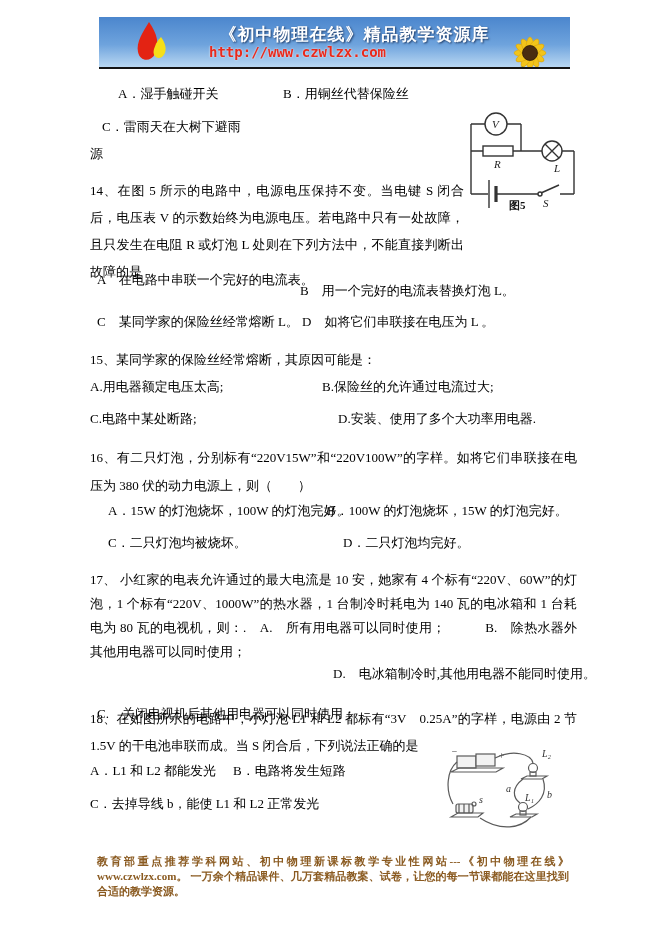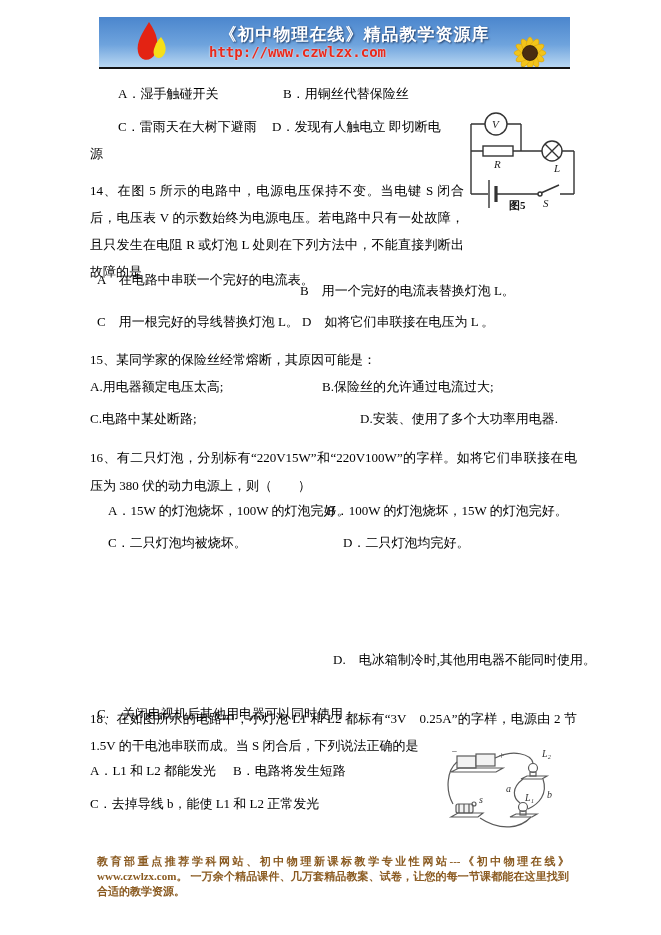--- a/index.html
+++ b/index.html
@@ -15,33 +15,33 @@
   #banner-title{position:absolute;left:110px;right:70px;top:6px;text-align:center;
           font-family:"Liberation Sans","DejaVu Sans",sans-serif;font-weight:bold;
           font-size:17px;color:#ffffff;letter-spacing:1px;white-space:nowrap;
           text-shadow:1px 1px 2px #1d3a66;}
   #banner-url{position:absolute;left:110px;right:70px;top:27px;text-align:left;
           font-family:"DejaVu Sans Mono","Liberation Mono",monospace;font-weight:bold;
           font-size:14px;color:#e8291c;white-space:nowrap;text-shadow:0 0 2px #f8f8f8;}
   #sunflower{position:absolute;right:14px;top:10px;}
   
   #prev-a{left:118px;top:86px;}   #prev-b{left:283px;top:86px;}
-  #prev-c{left:118px;top:119px;}  #prev-d{left:272px;top:119px;}
+  #prev-c{left:102px;top:119px;}  #prev-d{left:272px;top:119px;}
   #prev-overflow{left:90px;top:146px;}
   #q14-stem{left:90px;top:177px;width:374px;line-height:27px;}
   #q14-a{left:97px;top:272px;}  #q14-b{left:300px;top:283px;}
   #q14-c{left:97px;top:314px;}  #q14-d{left:302px;top:314px;}
   #q15-stem{left:90px;top:347px;width:487px;line-height:26px;}
   #q15-a{left:90px;top:379px;}  #q15-b{left:322px;top:379px;}
-  #q15-c{left:90px;top:411px;}  #q15-d{left:338px;top:411px;margin-left:22px;}
+  #q15-c{left:90px;top:411px;}  #q15-d{left:338px;top:411px;}
   #q16-stem{left:90px;top:444px;width:487px;line-height:28px;}
   #q16-a{left:108px;top:503px;} #q16-b{left:327px;top:503px;}
   #q16-c{left:108px;top:535px;} #q16-d{left:343px;top:535px;}
   #q17-stem{left:90px;top:568px;width:487px;line-height:24px;}
-  #q17-c{left:97px;top:706px;}  #q17-d{left:333px;top:652px;}
+  #q17-c{left:97px;top:706px;}  #q17-d{left:333px;top:666px;}
   #q18-stem{left:90px;top:705px;width:487px;line-height:27px;}
   #q18-a{left:90px;top:763px;}  #q18-b{left:233px;top:763px;}
   #q18-c{left:90px;top:796px;}
   
   #figure5{position:absolute;left:459px;top:110px;}
   #figure18{position:absolute;left:443px;top:746px;}
   .figline{stroke:#333;stroke-width:1.4;fill:none;}
   .figfill{stroke:#333;stroke-width:1.4;fill:#ffffff;}
   .figtext{font-family:"Liberation Serif",serif;font-size:11px;fill:#222;font-style:italic;}
   .figcap{font-family:"Liberation Serif",serif;font-size:11px;fill:#111;font-weight:bold;font-style:normal;}
@@ -76,27 +76,26 @@
         </g>
         <circle r="7.5" fill="#4a2c10" stroke="#2e1a08" stroke-width="0.8"></circle>
         <ellipse cx="-16" cy="12" rx="6" ry="2.5" fill="#4d7a28" transform="rotate(-20)"></ellipse>
       </g>
     </svg>
   </div>
 
   <span class="t" id="prev-a">A．湿手触碰开关</span>
   <span class="t" id="prev-b">B．用铜丝代替保险丝</span>
   <span class="t" id="prev-c">C．雷雨天在大树下避雨</span>
-  <span class="t" id="prev-d">D．发现有人触电立 即切断电</span>
   <span class="t" id="prev-overflow">源</span>
 
   <div class="stem" id="q14-stem">14、在图 5 所示的电路中，电源电压保持不变。当电键 S 闭合后，电压表 V 的示数始终为电源电压。若电路中只有一处故障，且只发生在电阻 R 或灯泡 L 处则在下列方法中，不能直接判断出故障的是</div>
   <span class="t" id="q14-a">A　在电路中串联一个完好的电流表。</span>
   <span class="t" id="q14-b">B　用一个完好的电流表替换灯泡 L。</span>
-  <span class="t" id="q14-c">C　用一根完好的导线替换灯泡 L。</span>
+  <span class="t" id="q14-c">C　某同学家的保险丝经常熔断 L。</span>
   <span class="t" id="q14-d">D　如将它们串联接在电压为 L 。</span>
 
   <svg id="figure5" width="126" height="106" viewBox="0 0 126 106">
     <path class="figline" d="M12,14 H62 M12,14 V84 M62,14 V41 M12,41 H115 M115,41 V84 M12,84 H29 M38,84 H79 M101,84 H115"></path>
 
     <path d="M30,70 V98" stroke="#333" stroke-width="1.4" fill="none"></path>
     <path d="M37,76 V92" stroke="#333" stroke-width="3.2" fill="none"></path>
 
     <circle cx="81" cy="84" r="2" class="figfill"></circle>
     <path class="figline" d="M82,83 L100,75"></path>
@@ -119,20 +118,21 @@
   <span class="t" id="q15-b">B.保险丝的允许通过电流过大;</span>
   <span class="t" id="q15-c">C.电路中某处断路;</span>
   <span class="t" id="q15-d">D.安装、使用了多个大功率用电器.</span>
 
   <div class="stem" id="q16-stem">16、有二只灯泡，分别标有“220V15W”和“220V100W”的字样。如将它们串联接在电压为 380 伏的动力电源上，则（　　）</div>
   <span class="t" id="q16-a">A．15W 的灯泡烧坏，100W 的灯泡完好。</span>
   <span class="t" id="q16-b">B．100W 的灯泡烧坏，15W 的灯泡完好。</span>
   <span class="t" id="q16-c">C．二只灯泡均被烧坏。</span>
   <span class="t" id="q16-d">D．二只灯泡均完好。</span>
 
+  <div class="stem" id="q17-stem">17、 小红家的电表允许通过的最大电流是 10 安，她家有 4 个标有“220V、60W”的灯泡，1 个标有“220V、1000W”的热水器，1 台制冷时耗电为 140 瓦的电冰箱和 1 台耗电为 80 瓦的电视机，则：.　A.　所有用电器可以同时使用；　　　B.　除热水器外其他用电器可以同时使用；</div>
   <span class="t" id="q17-c">C.　关闭电视机后其他用电器可以同时使用；</span>
   <span class="t" id="q17-d">D.　电冰箱制冷时,其他用电器不能同时使用。</span>
 
   <div class="stem" id="q18-stem">18、在如图所示的电路中，小灯泡 L1 和 L2 都标有“3V　0.25A”的字样，电源由 2 节 1.5V 的干电池串联而成。当 S 闭合后，下列说法正确的是</div>
   <span class="t" id="q18-a">A．L1 和 L2 都能发光</span>
   <span class="t" id="q18-b">B．电路将发生短路</span>
   <span class="t" id="q18-c">C．去掉导线 b，能使 L1 和 L2 正常发光</span>
 
   <svg id="figure18" width="128" height="95" viewBox="0 0 128 95">
 

